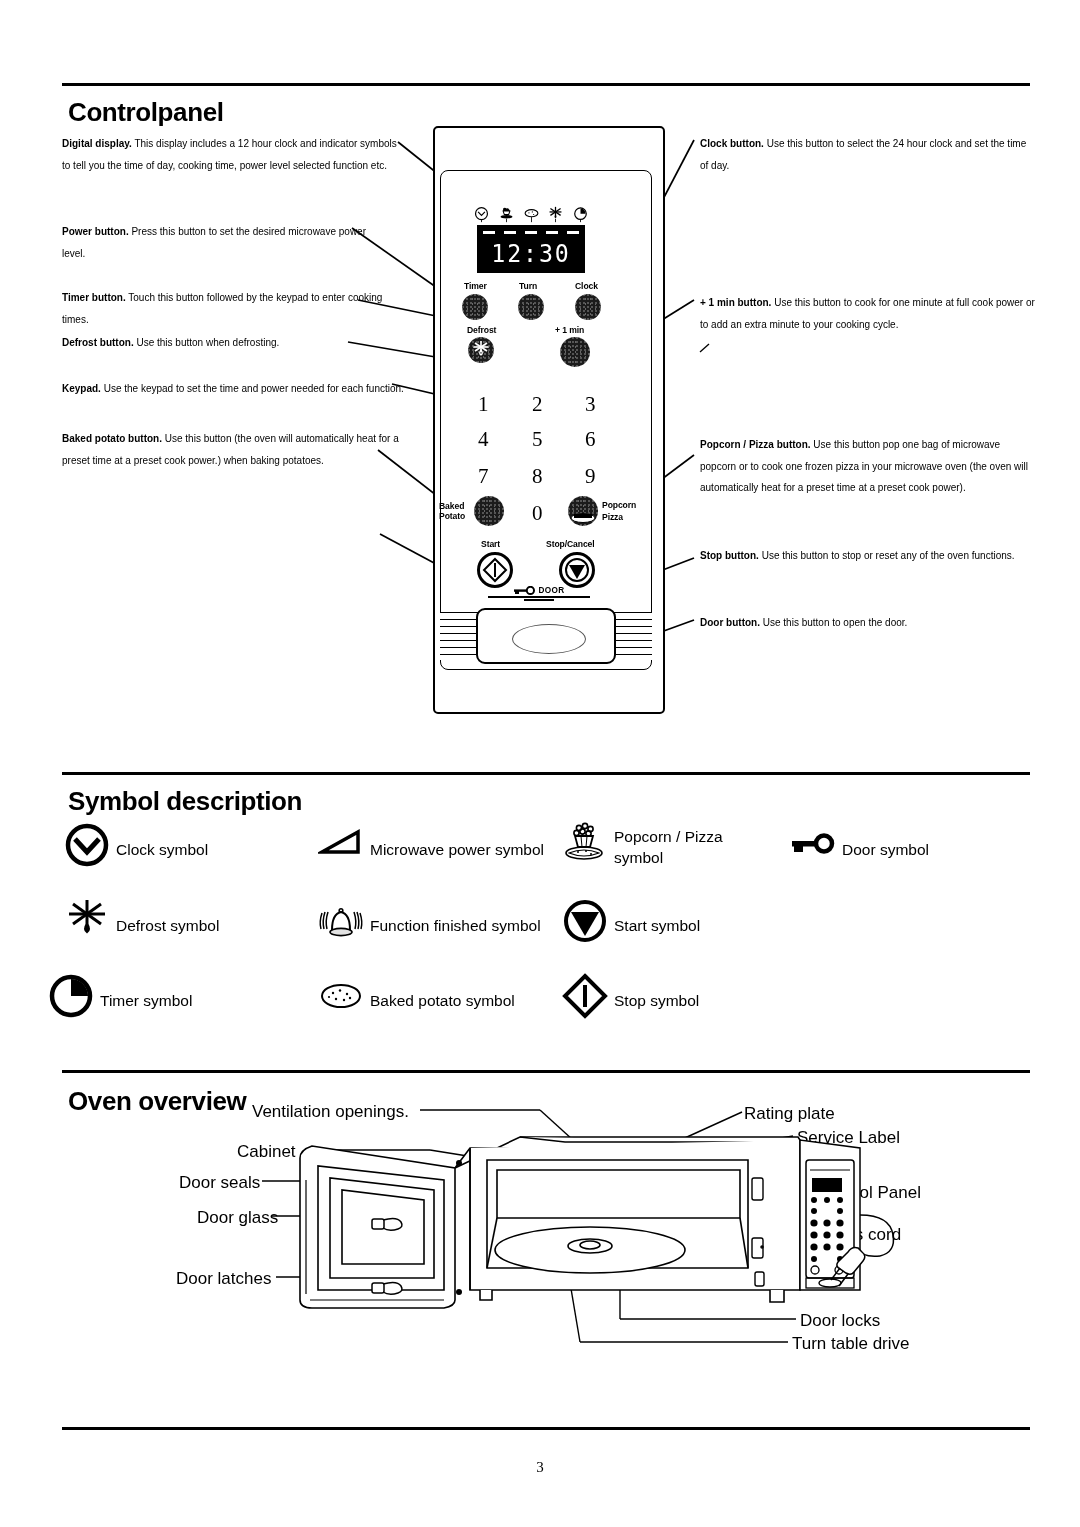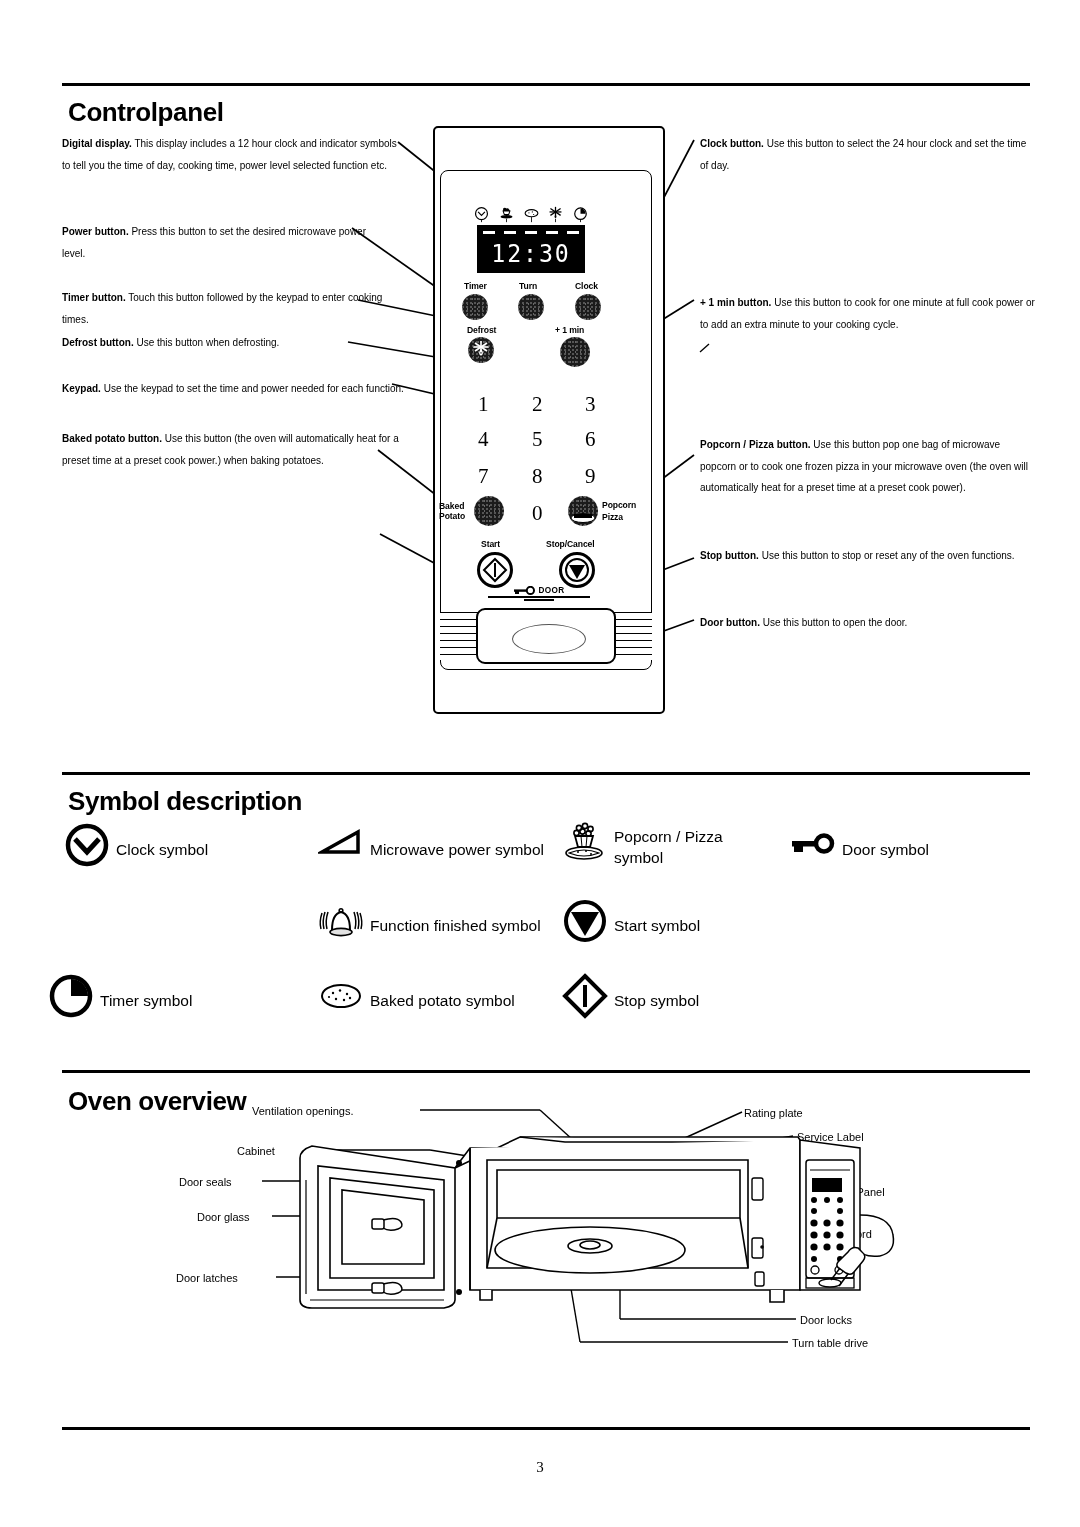--- a/index.html
+++ b/index.html
@@ -74,21 +74,21 @@
   .vent.l{left:0;} .vent.r{right:0;}
   .door-bar{position:absolute;left:36px;top:0;width:140px;height:56px;
             border:2px solid #000;border-radius:9px;background:#fff;box-sizing:border-box;}
   .door-oval{position:absolute;left:34px;top:14px;width:72px;height:28px;
              border:1px solid #555;border-radius:50%;}
 
   
   .symrow{position:absolute;display:flex;align-items:center;}
   .symicon{width:46px;height:46px;position:relative;flex:0 0 46px;}
   .symtext{font-size:15.5px;line-height:21px;padding-left:6px;padding-top:8px;}
-  .ovlab{position:absolute;font-size:11px;line-height:19px;white-space:nowrap;}
+  .ovlab{position:absolute;font-size:17px;line-height:19px;white-space:nowrap;}
 
   .pageno{position:absolute;left:0;width:1080px;text-align:center;
           font-size:15px;font-family:"Liberation Serif", serif;}
 </style>
 </head>
 <body>
 
 <div class="page">
 
   <div class="rule" style="top:83px"></div>
@@ -302,20 +302,34 @@
 
   <div class="symrow" style="left:64px;top:822px;width:240px">
     <span class="symicon">
       <svg viewBox="0 0 46 46">
           <circle cx="23" cy="23" r="19" fill="none" stroke="#000" stroke-width="4.5"></circle>
           <path d="M11 17 L23 30 L35 17" fill="none" stroke="#000" stroke-width="5" stroke-linejoin="miter"></path>
         </svg>
     </span>
     <span class="symtext">Clock symbol</span>
   </div>
+  <div class="symrow" style="left:64px;top:898px;width:240px">
+    <span class="symicon">
+      <svg viewBox="0 0 46 46">
+          <g stroke="#000" stroke-width="3">
+            <line x1="9" y1="6" x2="37" y2="26"></line>
+            <line x1="37" y1="6" x2="9" y2="26"></line>
+            <line x1="5" y1="16" x2="41" y2="16"></line>
+            <line x1="23" y1="2" x2="23" y2="30"></line>
+          </g>
+          <path d="M23 24 q6 8 0 11.5 q-6-3.5 0-11.5z" fill="#000"></path>
+        </svg>
+    </span>
+    <span class="symtext">Defrost symbol</span>
+  </div>
   <div class="symrow" style="left:48px;top:973px;width:240px">
     <span class="symicon">
       <svg viewBox="0 0 46 46">
           <circle cx="23" cy="23" r="19" fill="none" stroke="#000" stroke-width="4.5"></circle>
           <path d="M23 23 L23 6 A17 17 0 0 1 40 23 z" fill="#000"></path>
         </svg>
     </span>
     <span class="symtext">Timer symbol</span>
   </div>
 

